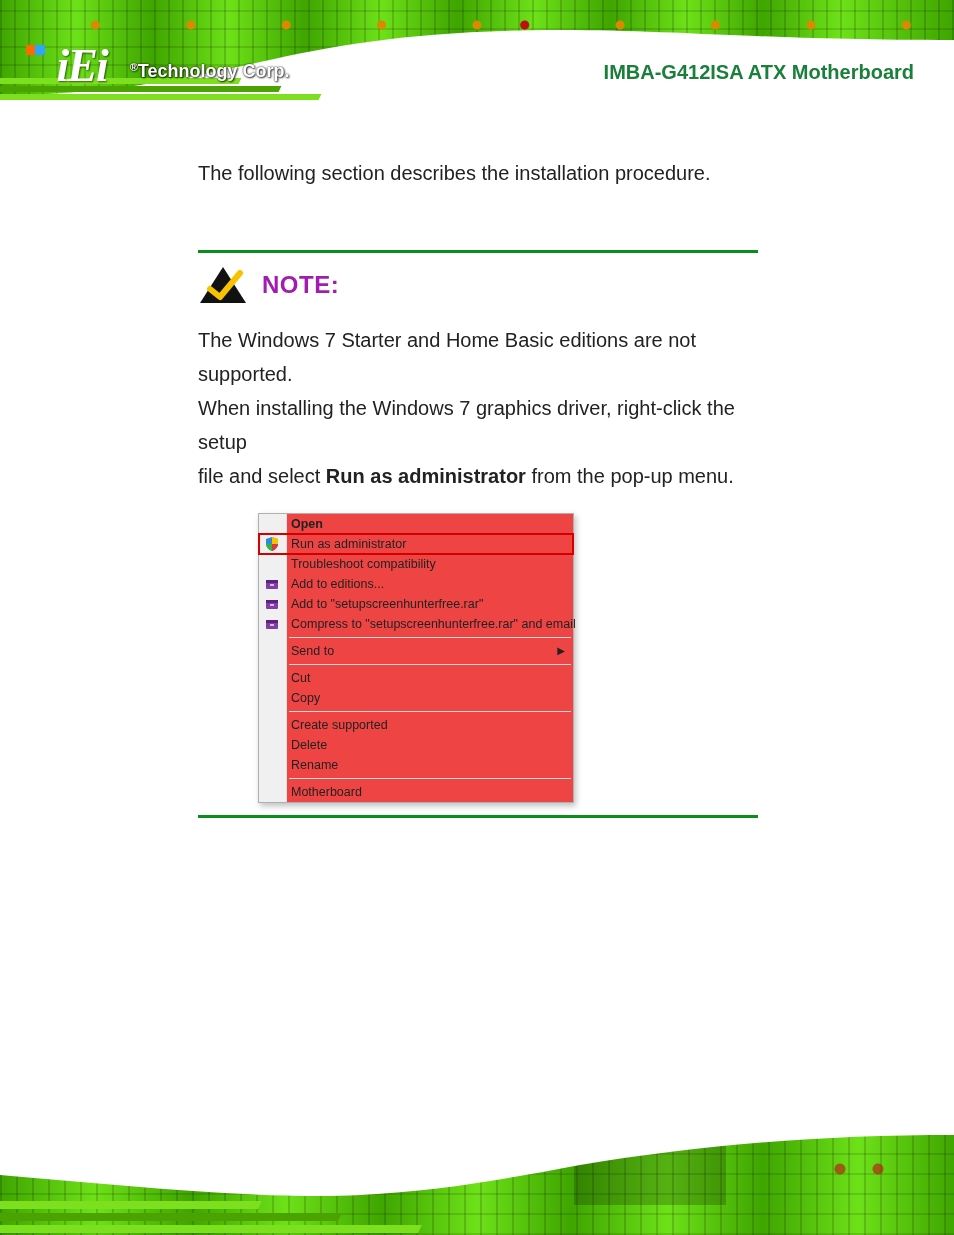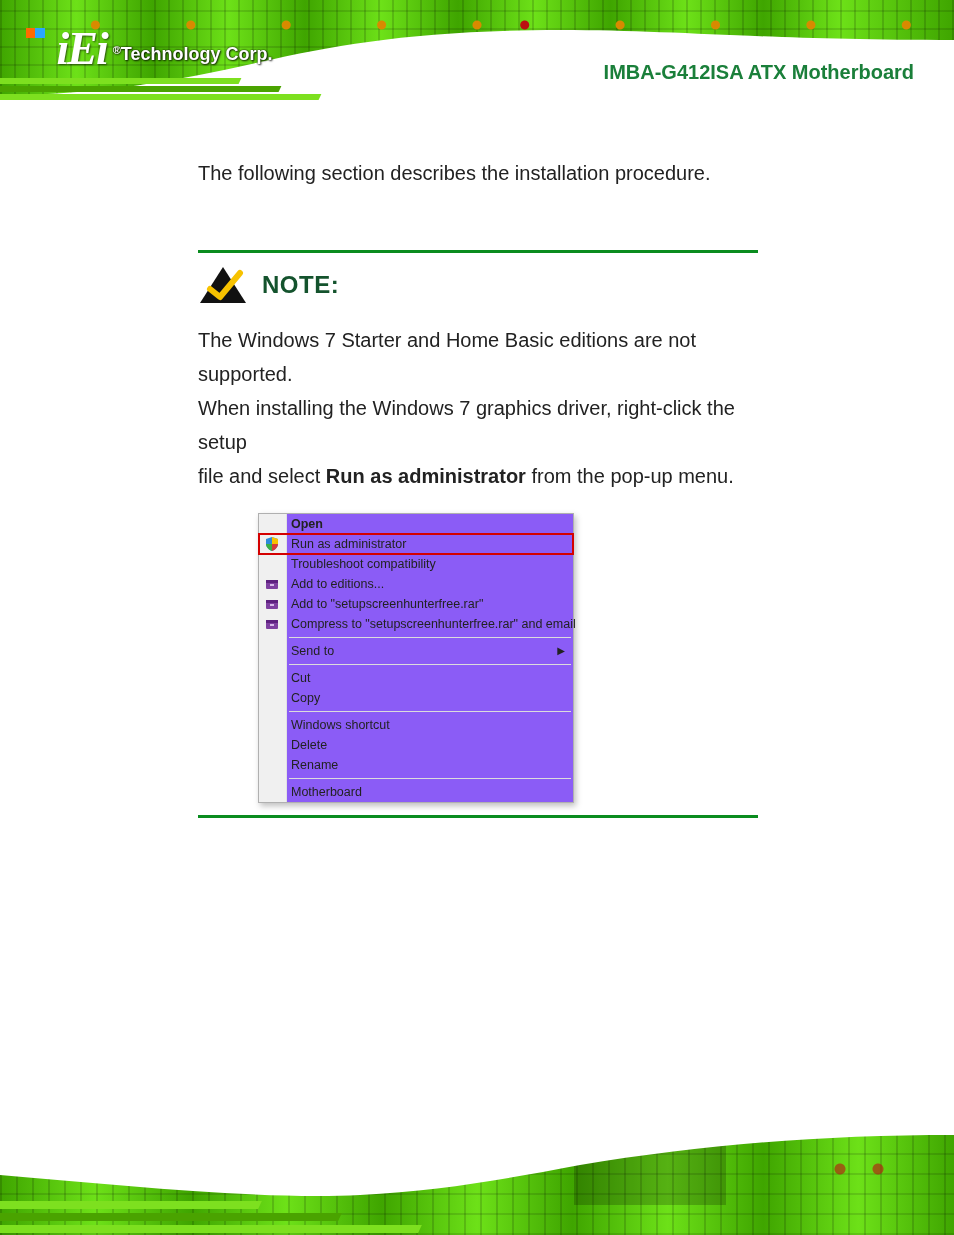--- a/index.html
+++ b/index.html
@@ -26,44 +26,44 @@
     radial-gradient(circle at 85% 50%, #d88a00 0 4px, transparent 5px),
     radial-gradient(circle at 95% 50%, #d88a00 0 4px, transparent 5px);
     background-repeat:no-repeat; }
   .hb-white-swoosh { position:absolute; left:0; right:0; bottom:0; height:120px; }
   .hb-white-swoosh svg { width:100%; height:100%; display:block; }
   .hb-stripes { position:absolute; left:0; top:78px; width:600px; height:40px; }
   .hb-stripes .stripe { position:absolute; height:6px; transform: skewX(-25deg); }
   .hb-stripes .s1 { top:0;  left:-20px; width:260px; background:#7de01f; }
   .hb-stripes .s2 { top:8px; left:-20px; width:300px; background:#4aa300; }
   .hb-stripes .s3 { top:16px;left:-20px; width:340px; background:#7de01f; }
-  .hb-logo { position:absolute; left:26px; top:22px; display:flex; align-items:center; gap:6px; }
+  .hb-logo { position:absolute; left:26px; top:39px; display:flex; align-items:center; gap:23px; }
   .iei-logo { font-family: Georgia, 'Times New Roman', serif; font-weight: bold; font-style: italic; font-size: 46px; letter-spacing: -2px; color:#fff; text-shadow: 1px 1px 2px rgba(0,0,0,.6); }
   .iei-logo .sqs { display:inline-block; width:10px; height:10px; margin-right:2px; vertical-align: top; position:relative; top:6px; }
   .iei-logo .sqs.bl { background:#2aa6ff; }
   .iei-logo .sqs.or { background:#ff6a00; }
   .tech-corp { font-family: Verdana, Arial, sans-serif; font-weight:bold; font-size:18px; color:#fff; text-shadow: 0 0 2px #000, 1px 1px 2px rgba(0,0,0,.7); position:relative; top:6px; }
   .reg { font-size:11px; vertical-align: top; }
   .doc-title-gap { position:absolute; right:40px; top:52px; width:520px; height:40px; display:flex; align-items:center; justify-content:flex-end; }
   .doc-title-gap span { font-size:20px; font-weight:bold; color:#1a7f3a;text-align:right; }
 
   
   .content { position:absolute; left:198px; top:156px; width:560px; }
   .content p { font-size:20px; line-height:1.7; color:#222; margin-bottom:20px; }
 
   .green-hr { height:3px; background:#0a8c1f; width:560px; margin: 60px 0 12px; }
   .green-hr.bottom { margin: 12px 0 0; }
 
   .note-row { display:flex; align-items:center; gap:14px; margin: 2px 0 22px; }
   .note-icon { width:50px; height:40px; flex:0 0 auto; }
-  .note-label { font-size:24px; font-weight:bold; color:#14532d; letter-spacing:.5px; }
+  .note-label { font-size:24px; font-weight:bold; color:#a21caf; letter-spacing:.5px; }
   .note-text { font-size:15px; line-height:1.8; color:#222; margin: -4px 0 14px; }
 
   
-  .ctx-wrap { position:relative; left:60px; width:316px; background:#8b5cf6; border:1px solid #b0b0b0; box-shadow: 2px 3px 6px rgba(0,0,0,.25); font-family: "Segoe UI", Tahoma, Arial, sans-serif; font-size:12.5px; color:#222; }
+  .ctx-wrap { position:relative; left:60px; width:316px; background:#ef4444; border:1px solid #b0b0b0; box-shadow: 2px 3px 6px rgba(0,0,0,.25); font-family: "Segoe UI", Tahoma, Arial, sans-serif; font-size:12.5px; color:#222; }
   .ctx-iconcol { position:absolute; left:0; top:0; bottom:0; width:28px; background:#f0f0f0; border-right:1px solid #e2e2e2; }
   .ctx-item { position:relative; padding:3px 12px 3px 32px; white-space:nowrap; }
   .ctx-item.bold { font-weight:bold; }
   .ctx-item.highlight { outline:2px solid #d40000; outline-offset:-1px; }
   .ctx-item .arrow { position:absolute; right:8px; top:4px; font-size:10px; }
   .ctx-sep { height:1px; margin:3px 2px 3px 30px; background:#dcdcdc; }
   .ctx-item .wico { position:absolute; left:6px; top:3px; width:14px; height:14px; }
 
   
   .ico-shield svg, .ico-archive svg { width:14px; height:14px; display:block; }
@@ -199,21 +199,21 @@
     </div>
     <div class="ctx-sep"></div>
     <div class="ctx-item">
       <span>Cut</span>
     </div>
     <div class="ctx-item">
       <span>Copy</span>
     </div>
     <div class="ctx-sep"></div>
     <div class="ctx-item">
-      <span>Windows shortcut</span>
+      <span>Create supported</span>
     </div>
     <div class="ctx-item">
       <span>Delete</span>
     </div>
     <div class="ctx-item">
       <span>Rename</span>
     </div>
     <div class="ctx-sep"></div>
     <div class="ctx-item">
       <span>Motherboard</span>

